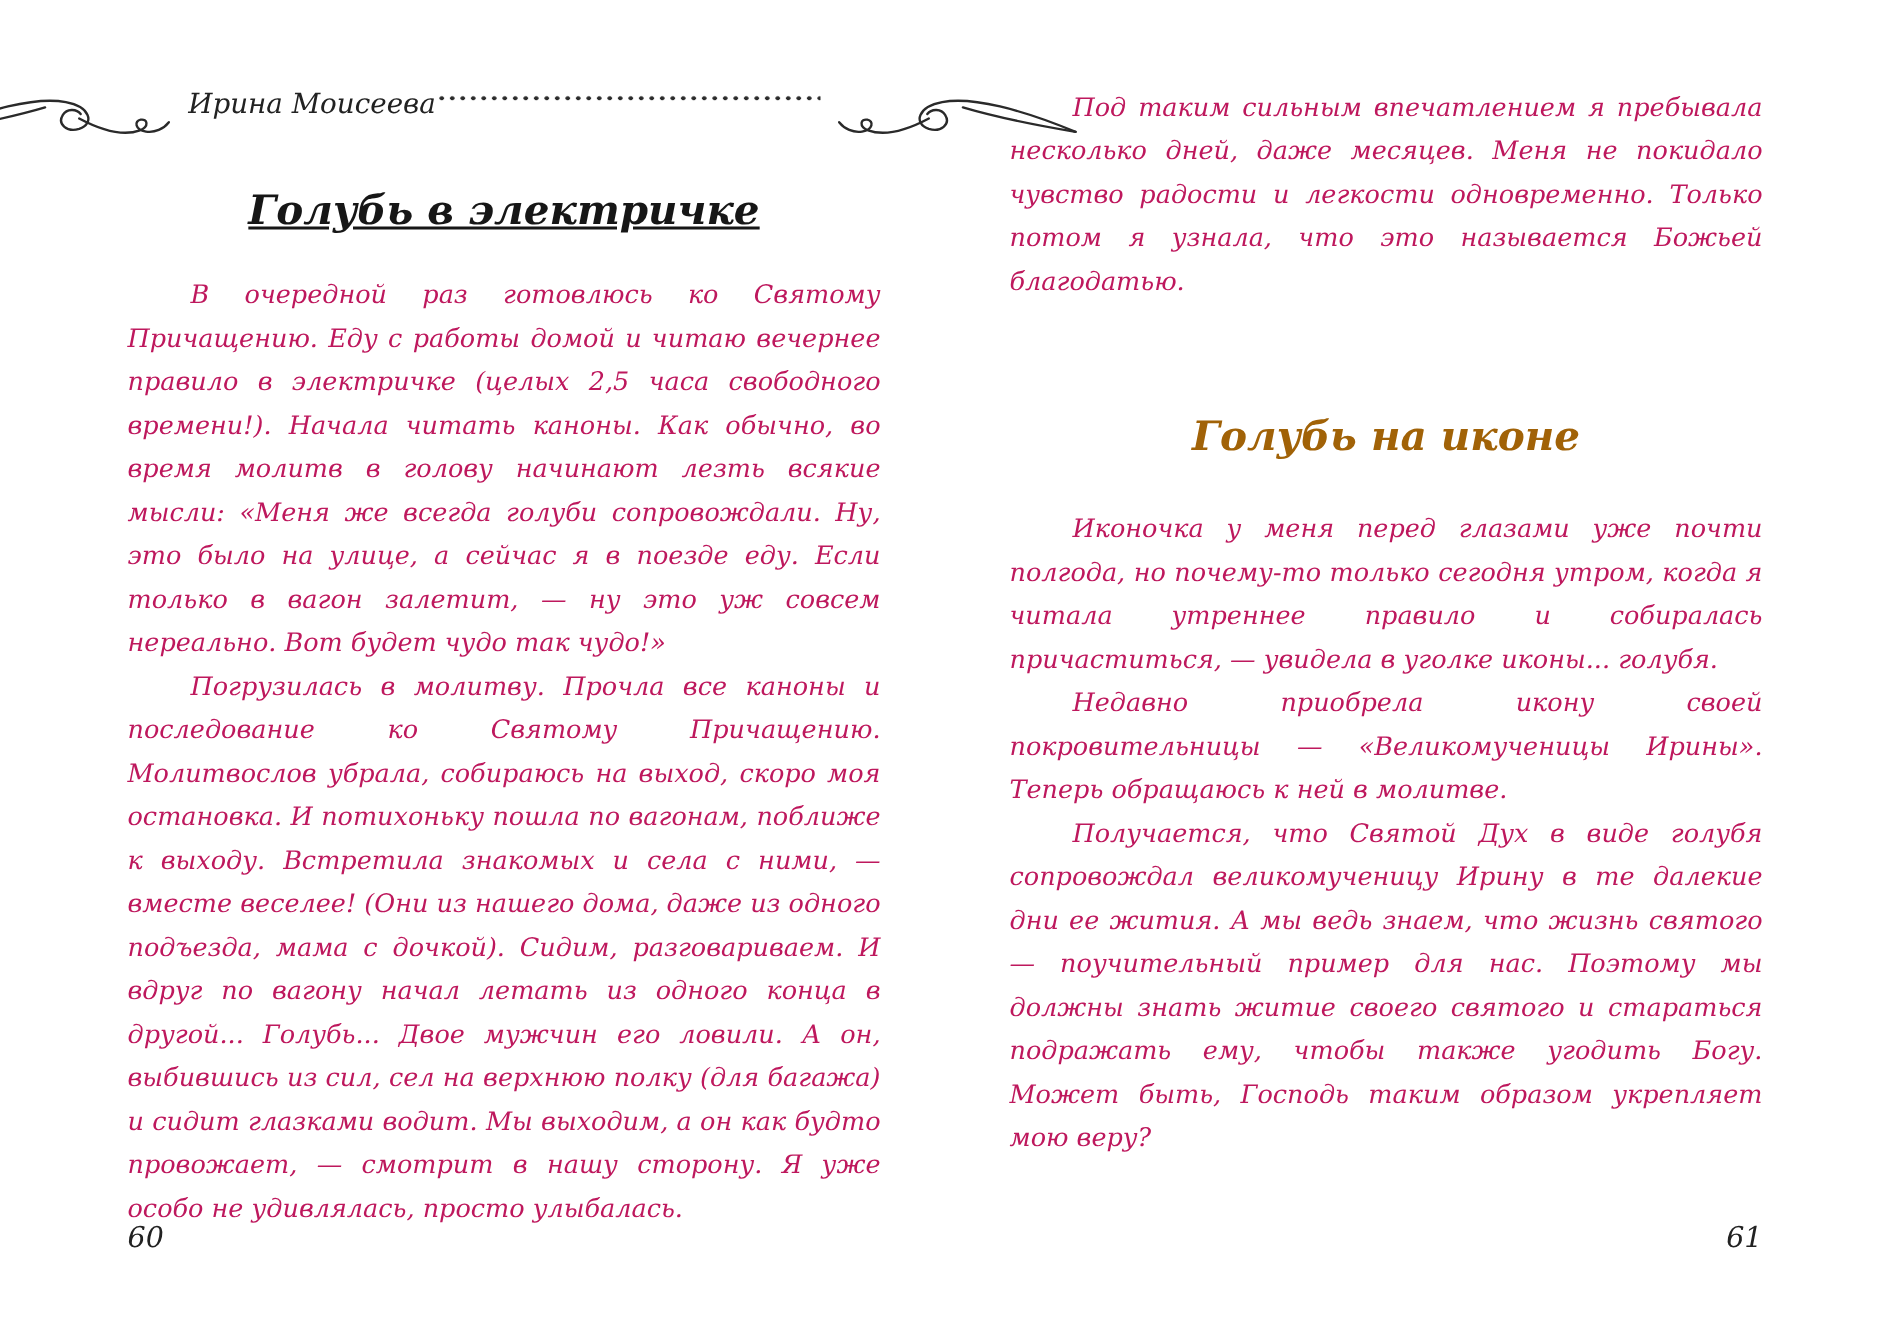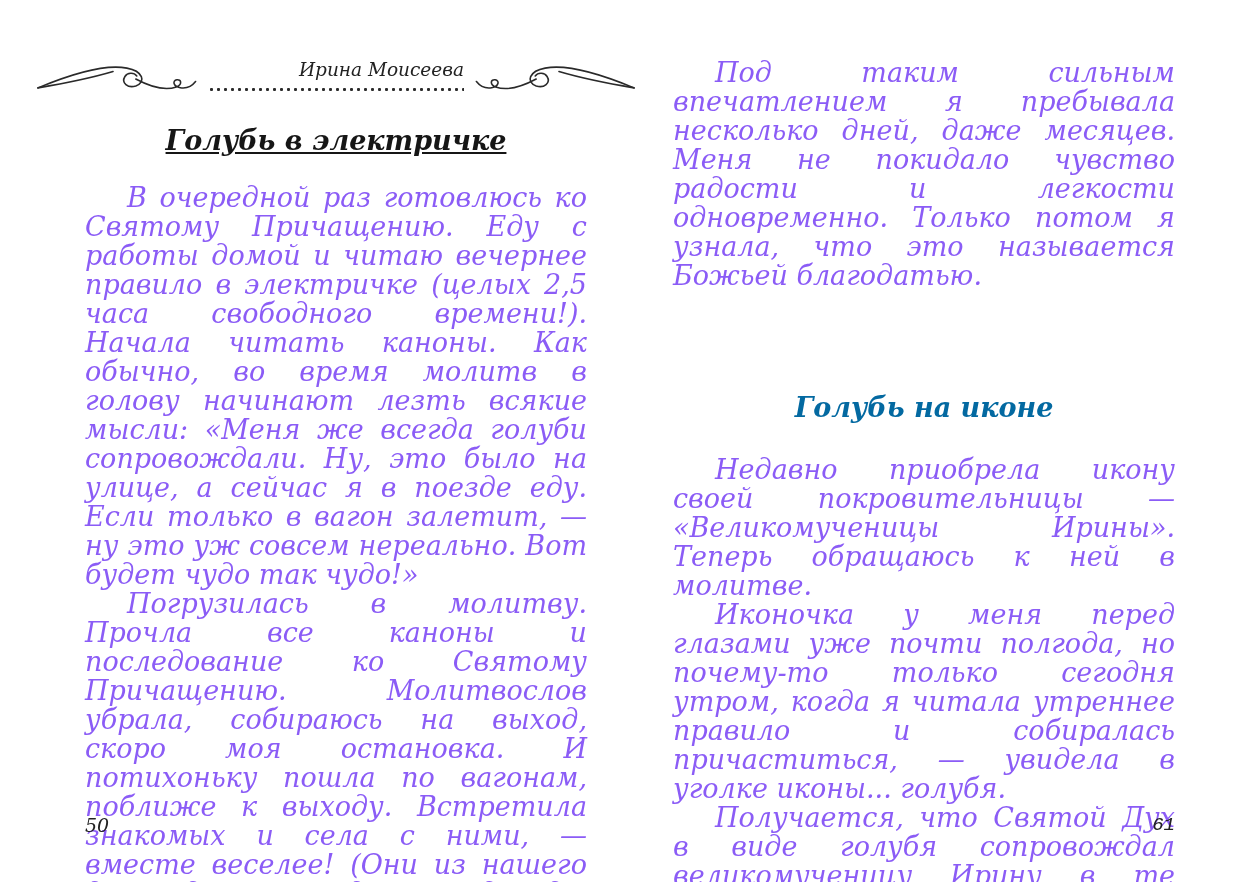--- a/index.html
+++ b/index.html
@@ -32,22 +32,22 @@
     justify-content: center;
     height: 52px;
   }
   .flourish {
     flex: 0 0 168px;
     height: 42px;
   }
   .head-center {
     flex: 0 0 auto;
     display: flex;
-    flex-direction: column;
-    align-items: flex-end;
+    flex-direction: row;
+    align-items: flex-start;
     padding: 0 6px;
   }
   .head-text {
     font-style: italic;
     font-size: 18.5px;
     line-height: 24px;
     white-space: nowrap;
     color: #222;
   }
   .dotted-rule {
@@ -69,46 +69,46 @@
     margin: 14px 0 25px 0;
     color: #161616;
     text-decoration: underline;
   }
   .section-title {
     text-align: center;
     font-style: italic;
     font-weight: bold;
     font-size: 27px;
     line-height: 34px;
-    margin: 101px 0 30px 0;
-    color: #0369a1;
+    margin: 72px 0 30px 0;
+    color: #a16207;
   }
   
   .body-text p {
     margin: 0;
     font-style: italic;
-    font-size: 27px;
+    font-size: 17px;
     line-height: 29px;
     text-align: justify;
     text-indent: 42px;
-    color: #8b5cf6;
+    color: #be185d;
   }
   .right-first {
     margin-top: 8px;
   }
   
   .page-number {
     position: absolute;
     bottom: 46px;
     font-style: italic;
     font-size: 19px;
     color: #222;
   }
   .page-number.pn-left  { left: 0; }
-  .page-number.pn-right { right: 0; font-family: Liberation Mono, monospace; }
+  .page-number.pn-right { right: 0; }
   .flourish path {
     fill: none;
     stroke: #2a2a2a;
     stroke-width: 1.6;
     stroke-linecap: round;
   }
 </style>
 </head>
 <body>
 
@@ -135,34 +135,34 @@
       </svg>
     </div>
 
     <h1 class="chapter-title">Голубь в электричке</h1>
 
     <div class="body-text">
       <p>В очередной раз готовлюсь ко Святому Причащению. Еду с работы домой и читаю вечернее правило в электричке (целых 2,5 часа свободного времени!). Начала читать каноны. Как обычно, во время молитв в голову начинают лезть всякие мысли: «Меня же всегда голуби сопровождали. Ну, это было на улице, а сейчас я в поезде еду. Если только в вагон залетит, — ну это уж совсем нереально. Вот будет чудо так чудо!»</p>
       <p>Погрузилась в молитву. Прочла все каноны и последование ко Святому Причащению. Молитвослов убрала, собираюсь на выход, скоро моя остановка. И потихоньку пошла по вагонам, поближе к выходу. Встретила знакомых и села с ними, — вместе веселее! (Они из нашего дома, даже из одного подъезда, мама с дочкой). Сидим, разговариваем. И вдруг по вагону начал летать из одного конца в другой... Голубь... Двое мужчин его ловили. А он, выбившись из сил, сел на верхнюю полку (для багажа) и сидит глазками водит. Мы выходим, а он как будто провожает, — смотрит в нашу сторону. Я уже особо не удивлялась, просто улыбалась.</p>
     </div>
 
-    <div class="page-number pn-left">50</div>
+    <div class="page-number pn-left">60</div>
   </div>
 
   <div class="page">
 
 
     <div class="body-text">
       <p class="right-first">Под таким сильным впечатлением я пребывала несколько дней, даже месяцев. Меня не покидало чувство радости и легкости одновременно. Только потом я узнала, что это называется Божьей благодатью.</p>
     </div>
 
     <h2 class="section-title">Голубь на иконе</h2>
 
     <div class="body-text">
+      <p>Иконочка у меня перед глазами уже почти полгода, но почему-то только сегодня утром, когда я читала утреннее правило и собиралась причаститься, — увидела в уголке иконы... голубя.</p>
       <p>Недавно приобрела икону своей покровительницы — «Великомученицы Ирины». Теперь обращаюсь к ней в молитве.</p>
-      <p>Иконочка у меня перед глазами уже почти полгода, но почему-то только сегодня утром, когда я читала утреннее правило и собиралась причаститься, — увидела в уголке иконы... голубя.</p>
       <p>Получается, что Святой Дух в виде голубя сопровождал великомученицу Ирину в те далекие дни ее жития. А мы ведь знаем, что жизнь святого — поучительный пример для нас. Поэтому мы должны знать житие своего святого и стараться подражать ему, чтобы также угодить Богу. Может быть, Господь таким образом укрепляет мою веру?</p>
     </div>
 
     <div class="page-number pn-right">61</div>
   </div>
 
 </div>
 
 </body></html>

